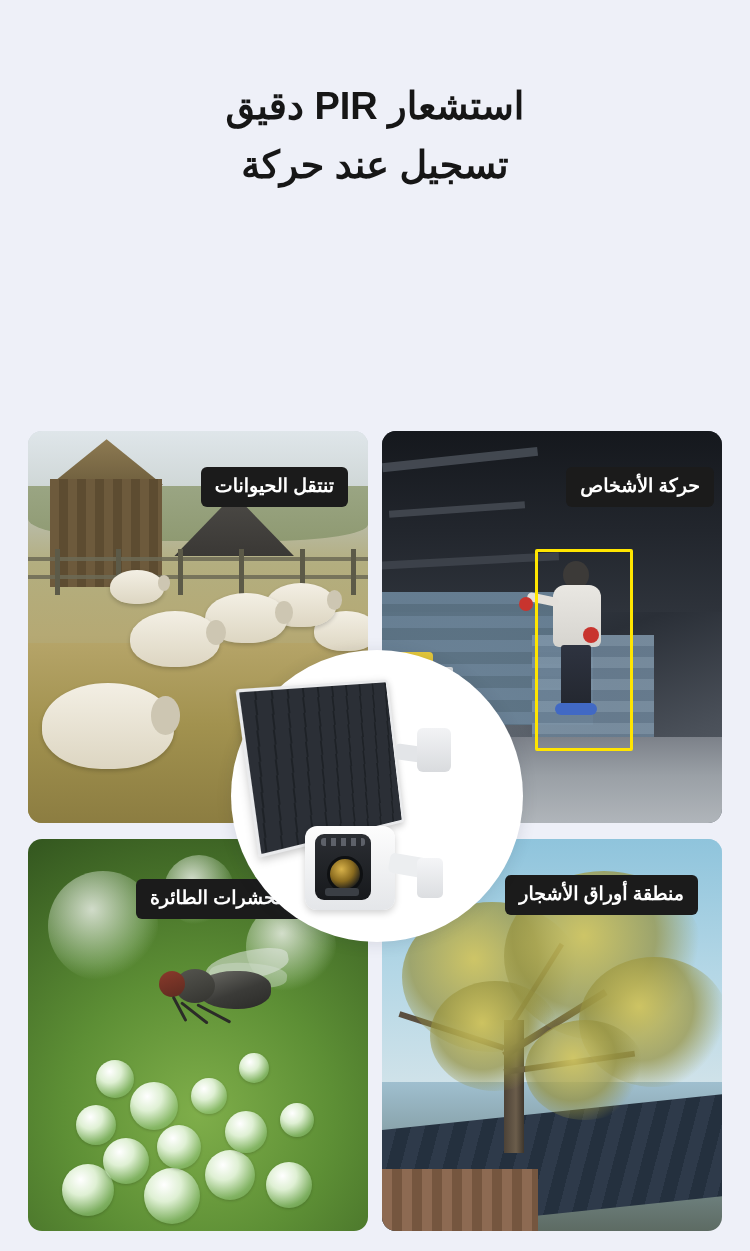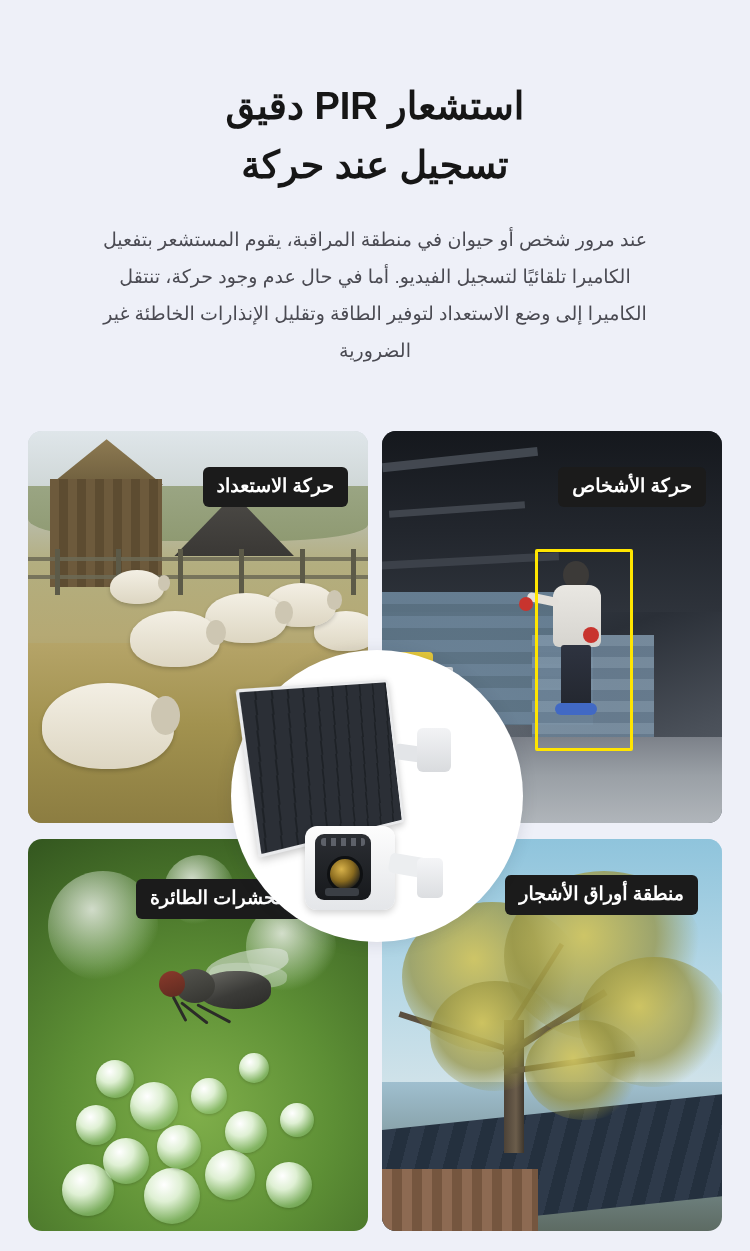--- a/index.html
+++ b/index.html
@@ -74,21 +74,21 @@
     color: #ffffff;
     font-size: 19px;
     font-weight: 700;
     padding: 7px 14px 9px 14px;
     border-radius: 6px;
     line-height: 1.25;
     white-space: nowrap;
   }
 
   
-  .tile-persons .label { top: 36px; right: 16px; }
+  .tile-persons .label { top: 36px; right: 8px; }
   .tile-animals .label { top: 36px; right: 20px; }
   .tile-leaves  .label { top: 36px; right: 24px; }
   .tile-insects .label { top: 40px; right: 20px; white-space: normal; text-align: right; }
 
   
   .tile-persons {
     background:
       radial-gradient(circle at 24% 72%, rgba(160,170,180,0.55) 0%, rgba(60,66,74,0) 38%),
       linear-gradient(160deg, #2b3038 0%, #3c434d 28%, #2a2f37 55%, #4a5059 80%, #5d646d 100%);
   }
@@ -407,21 +407,20 @@
 </head>
 <body>
 
 <div class="page">
 
   <h1 class="heading">
     <span class="line">استشعار PIR دقيق</span>
     <span class="line">تسجيل عند حركة</span>
   </h1>
 
-  <p class="paragraph">عند مرور شخص أو حيوان في منطقة المراقبة، يقوم المستشعر بتفعيل الكاميرا تلقائيًا لتسجيل الفيديو. أما في حال عدم وجود حركة، تنتقل الكاميرا إلى وضع الاستعداد لتوفير الطاقة وتقليل الإنذارات الخاطئة غير الضرورية</p>
 
   <div class="grid">
 
     <div class="tile tile-persons">
       <div class="shed-dark"></div>
       <div class="shed-beam beam-a"></div>
       <div class="shed-beam beam-b"></div>
       <div class="shed-beam beam-c"></div>
       <div class="blue-wall"></div>
       <div class="blue-wall-2"></div>
@@ -459,21 +458,21 @@
         <div class="post" style="left:80%"></div>
         <div class="post" style="left:95%"></div>
       </div>
       <div class="grass-a"></div>
       <div class="sheep s6"></div>
       <div class="sheep s5"></div>
       <div class="sheep s4"></div>
       <div class="sheep s3"></div>
       <div class="sheep s2"></div>
       <div class="sheep s1"></div>
-      <div class="label">حركة الاستعداد</div>
+      <div class="label">تنتقل الحيوانات</div>
     </div>
 
     <div class="tile tile-leaves">
       <div class="sky-b"></div>
       <div class="roof-pv"></div>
       <div class="roof-tile"></div>
       <div class="trunk"></div>
       <div class="branch b1"></div>
       <div class="branch b2"></div>
       <div class="branch b3"></div>

